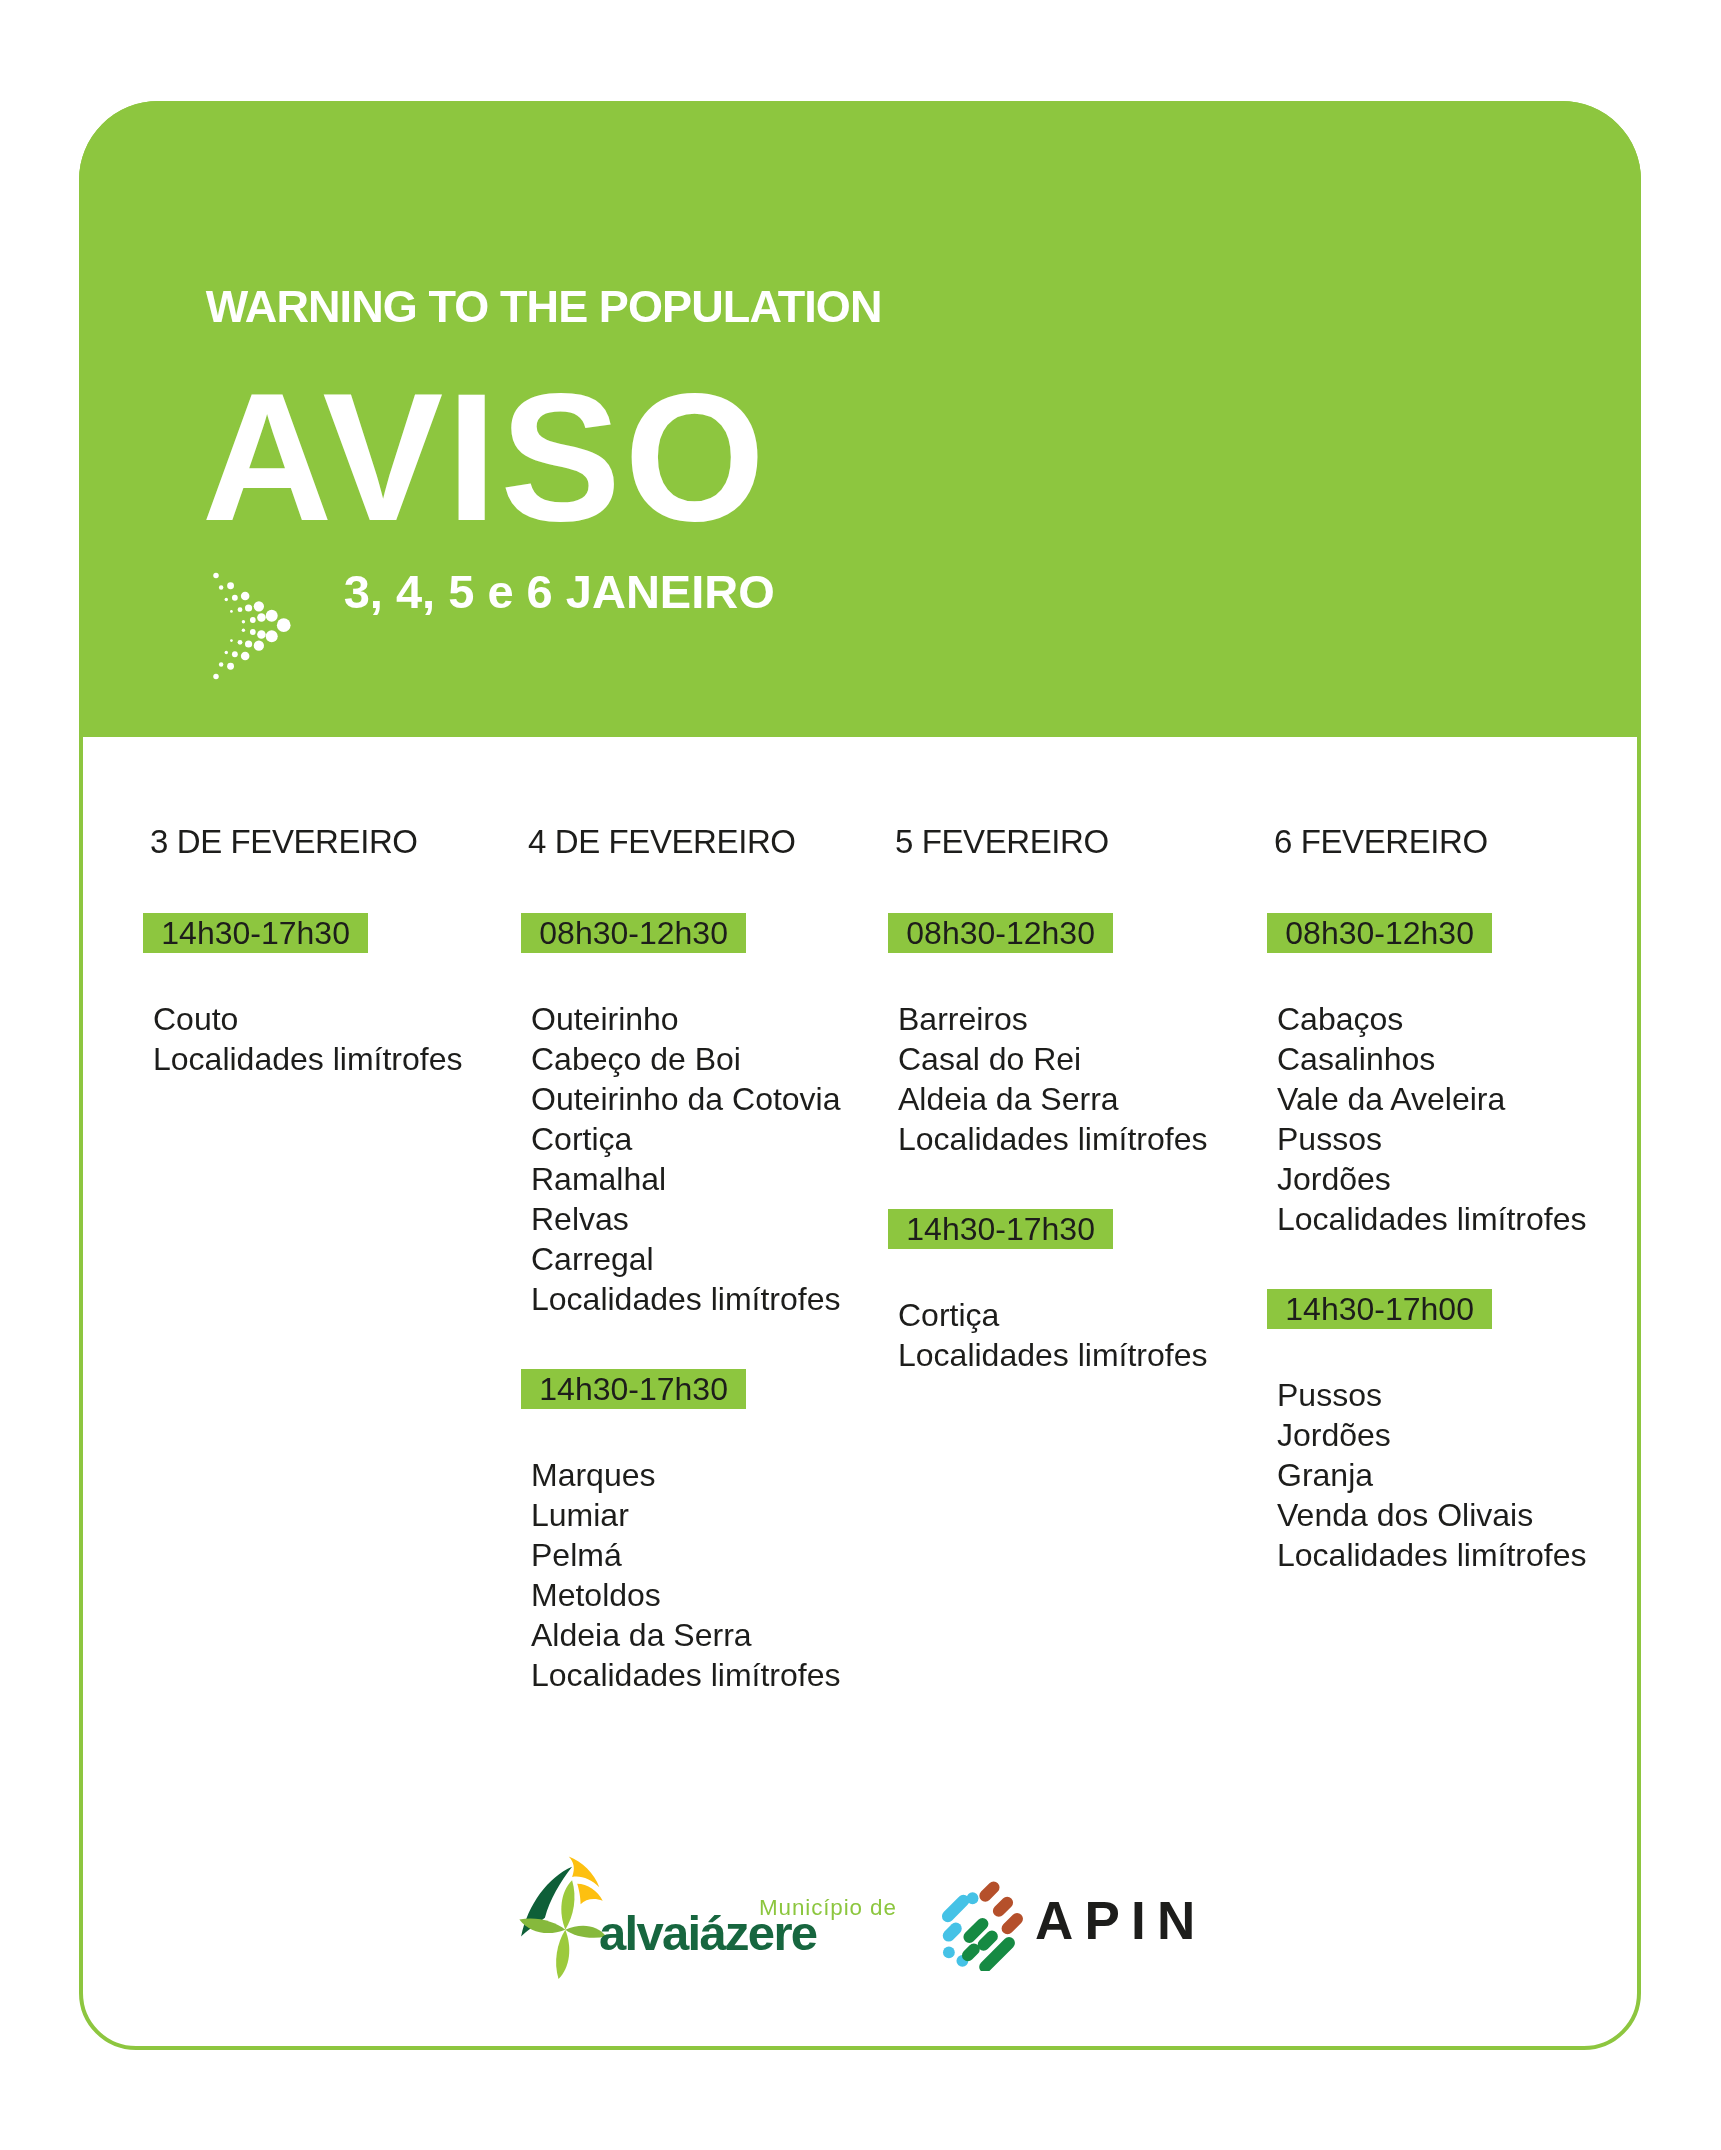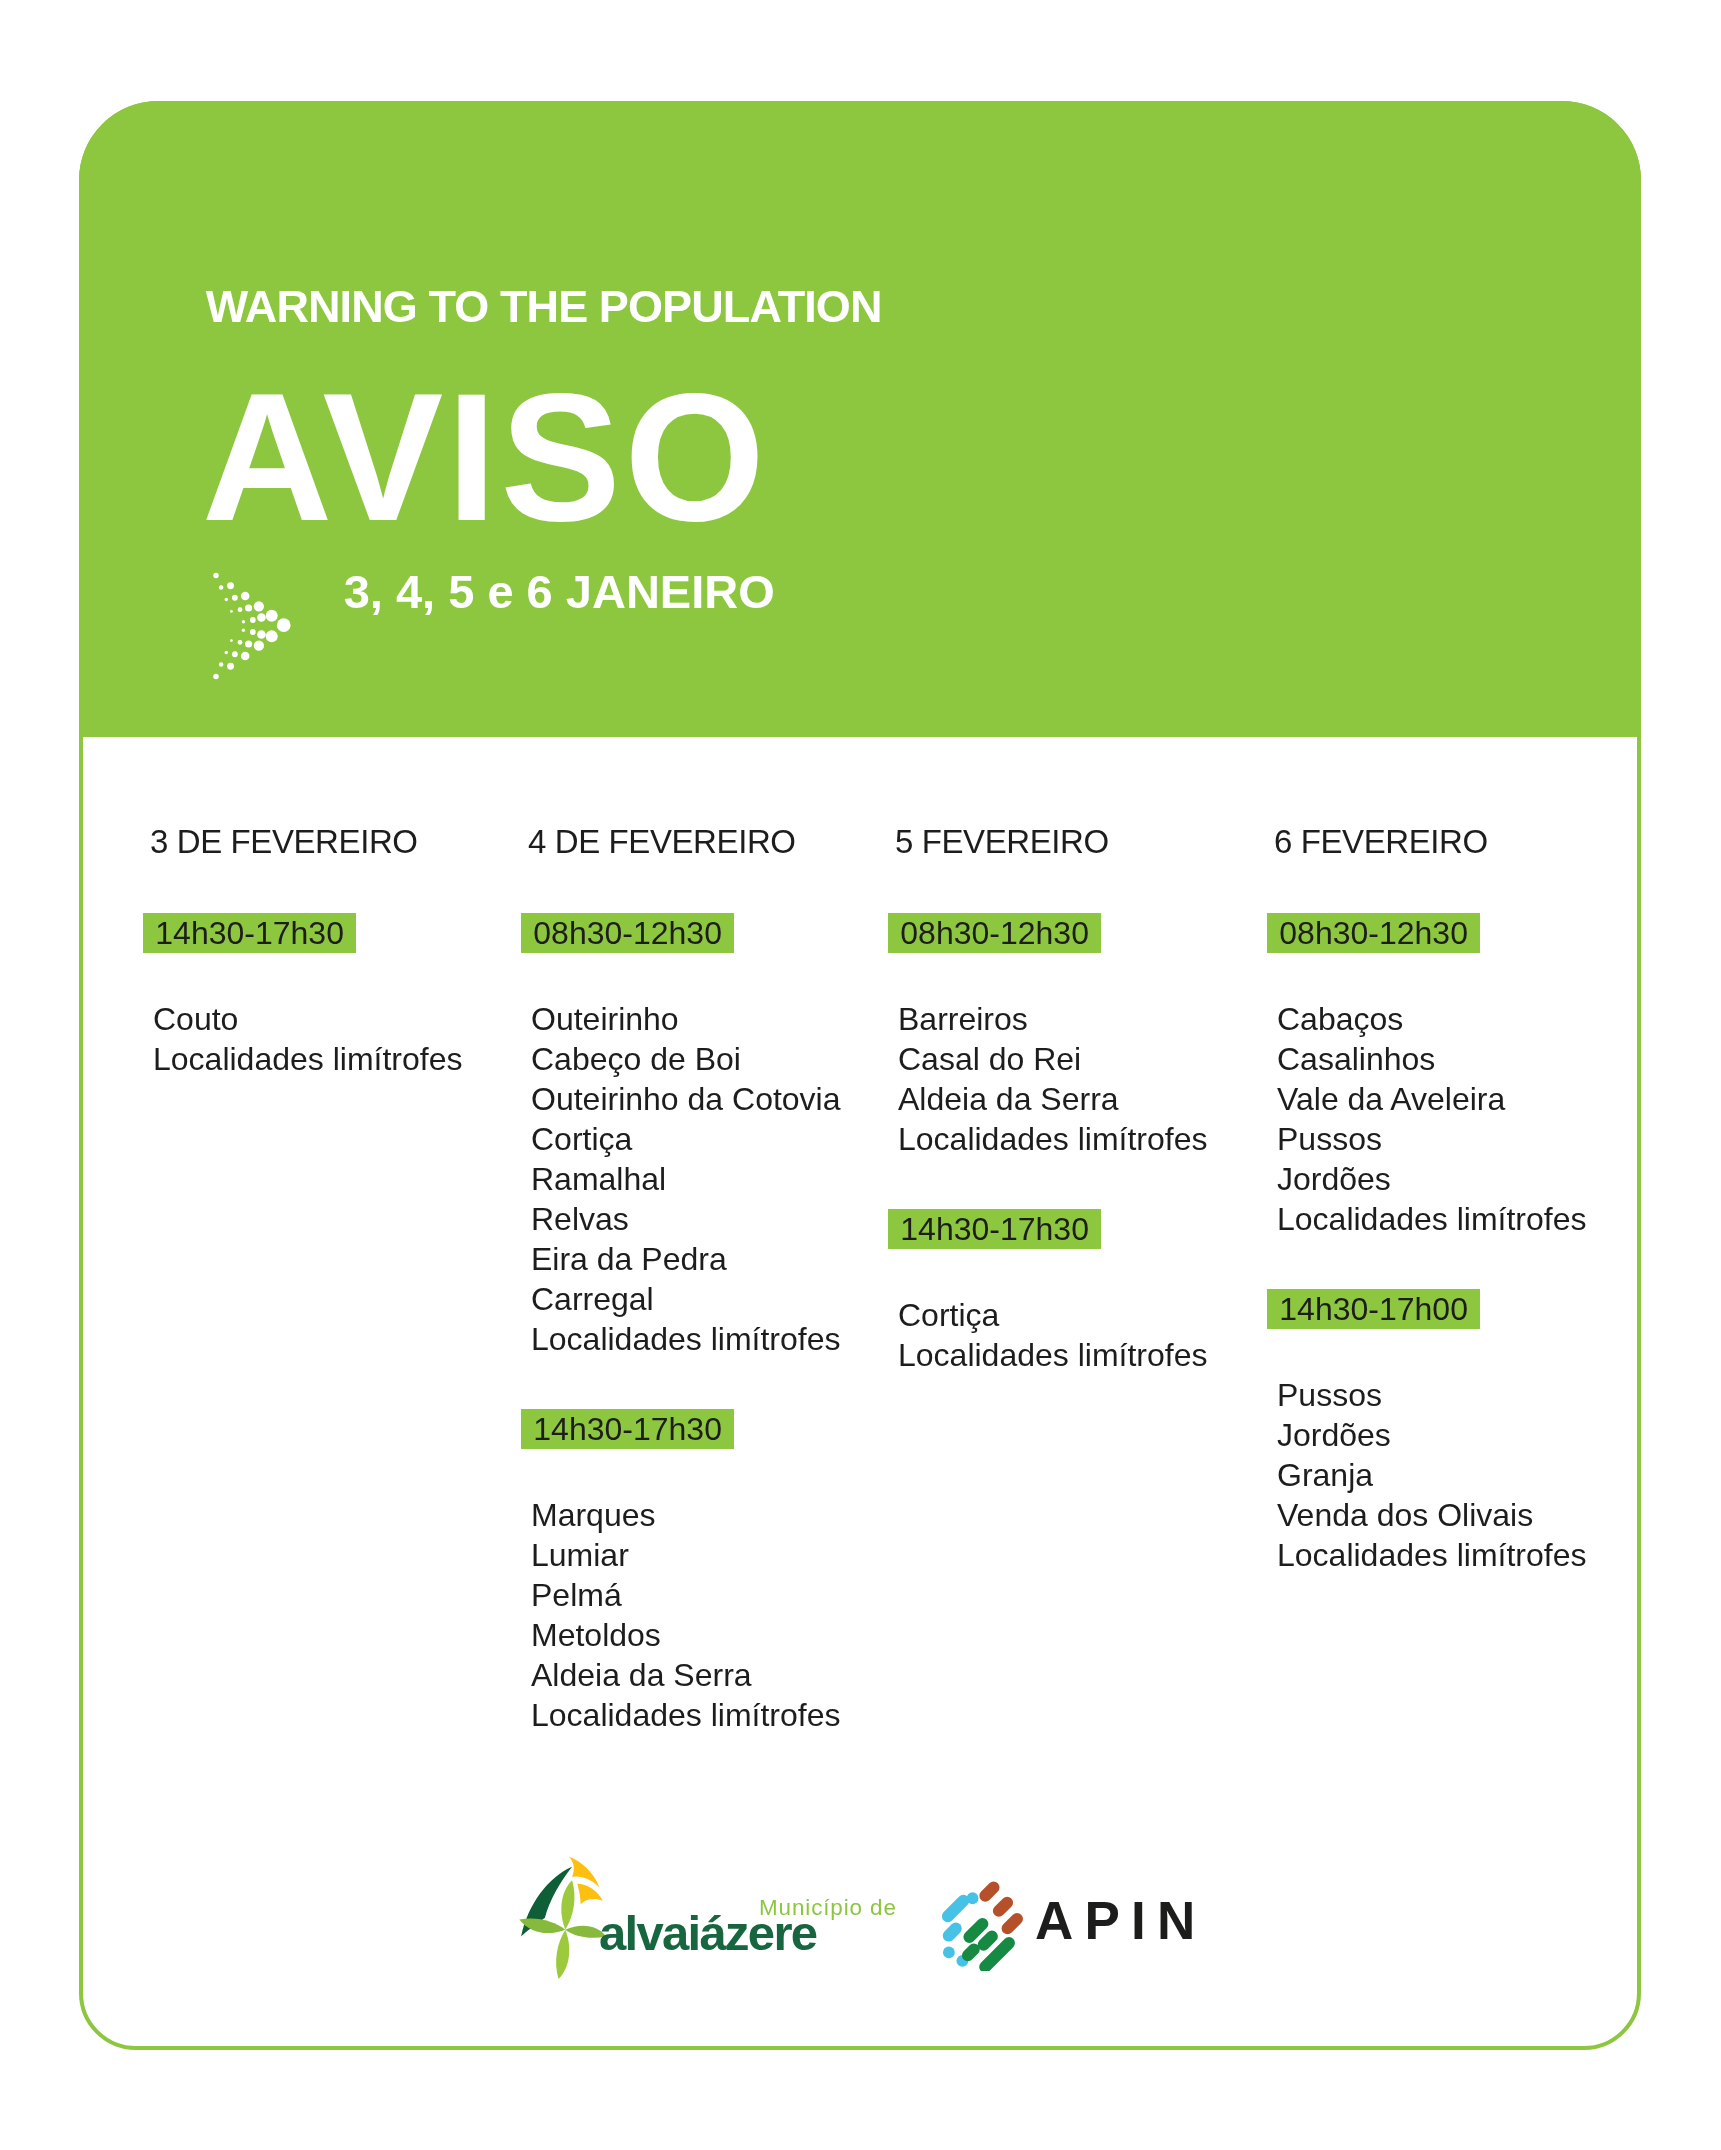--- a/index.html
+++ b/index.html
@@ -33,21 +33,21 @@
     color:#ffffff;line-height:1.1;white-space:nowrap;letter-spacing:0.4px;
   }
   .day-column{position:absolute;top:823px;width:375px;}
   .col-0{left:145px}.col-1{left:523px}.col-2{left:890px}.col-3{left:1269px}
   .day-header{
     font-size:33px;font-weight:normal;line-height:38px;letter-spacing:-0.4px;
     margin:0 0 52px 5px;white-space:nowrap;
   }
   .time-badge{
     display:inline-block;background:#8dc63f;color:#1d1d1b;
-    font-size:32px;line-height:40px;padding:0 12px;margin:0 0 0 -1.7px;
+    font-size:32px;line-height:40px;padding:0 18px;margin:0 0 0 -1.7px;
   }
   .time-badge.second{margin-top:50px;}
   .locality-list{margin:46px 0 0 8px;}
   .locality-item{margin:0;font-size:32px;line-height:40px;white-space:nowrap;}
   .muni-logo{position:absolute;left:516px;top:1841px;width:370px;height:151px;}
   .muni-swirl{position:absolute;left:0;top:0;width:102px;height:145px;}
   .muni-pretitle{
     position:absolute;left:243px;top:54px;font-size:22.4px;color:#8cc63e;
     letter-spacing:0.9px;white-space:nowrap;
   }
@@ -111,21 +111,20 @@
         <p class="locality-item">Couto</p>
         <p class="locality-item">Localidades limítrofes</p>
       </div></div>
     <div class="day-column col-1"><div class="day-header">4 DE FEVEREIRO</div><div class="time-badge">08h30-12h30</div><div class="locality-list">
         <p class="locality-item">Outeirinho</p>
         <p class="locality-item">Cabeço de Boi</p>
         <p class="locality-item">Outeirinho da Cotovia</p>
         <p class="locality-item">Cortiça</p>
         <p class="locality-item">Ramalhal</p>
         <p class="locality-item">Relvas</p>
-        <p class="locality-item">Eira da Pedra</p>
         <p class="locality-item">Carregal</p>
         <p class="locality-item">Localidades limítrofes</p>
       </div><div class="time-badge second">14h30-17h30</div><div class="locality-list">
         <p class="locality-item">Marques</p>
         <p class="locality-item">Lumiar</p>
         <p class="locality-item">Pelmá</p>
         <p class="locality-item">Metoldos</p>
         <p class="locality-item">Aldeia da Serra</p>
         <p class="locality-item">Localidades limítrofes</p>
       </div></div>

